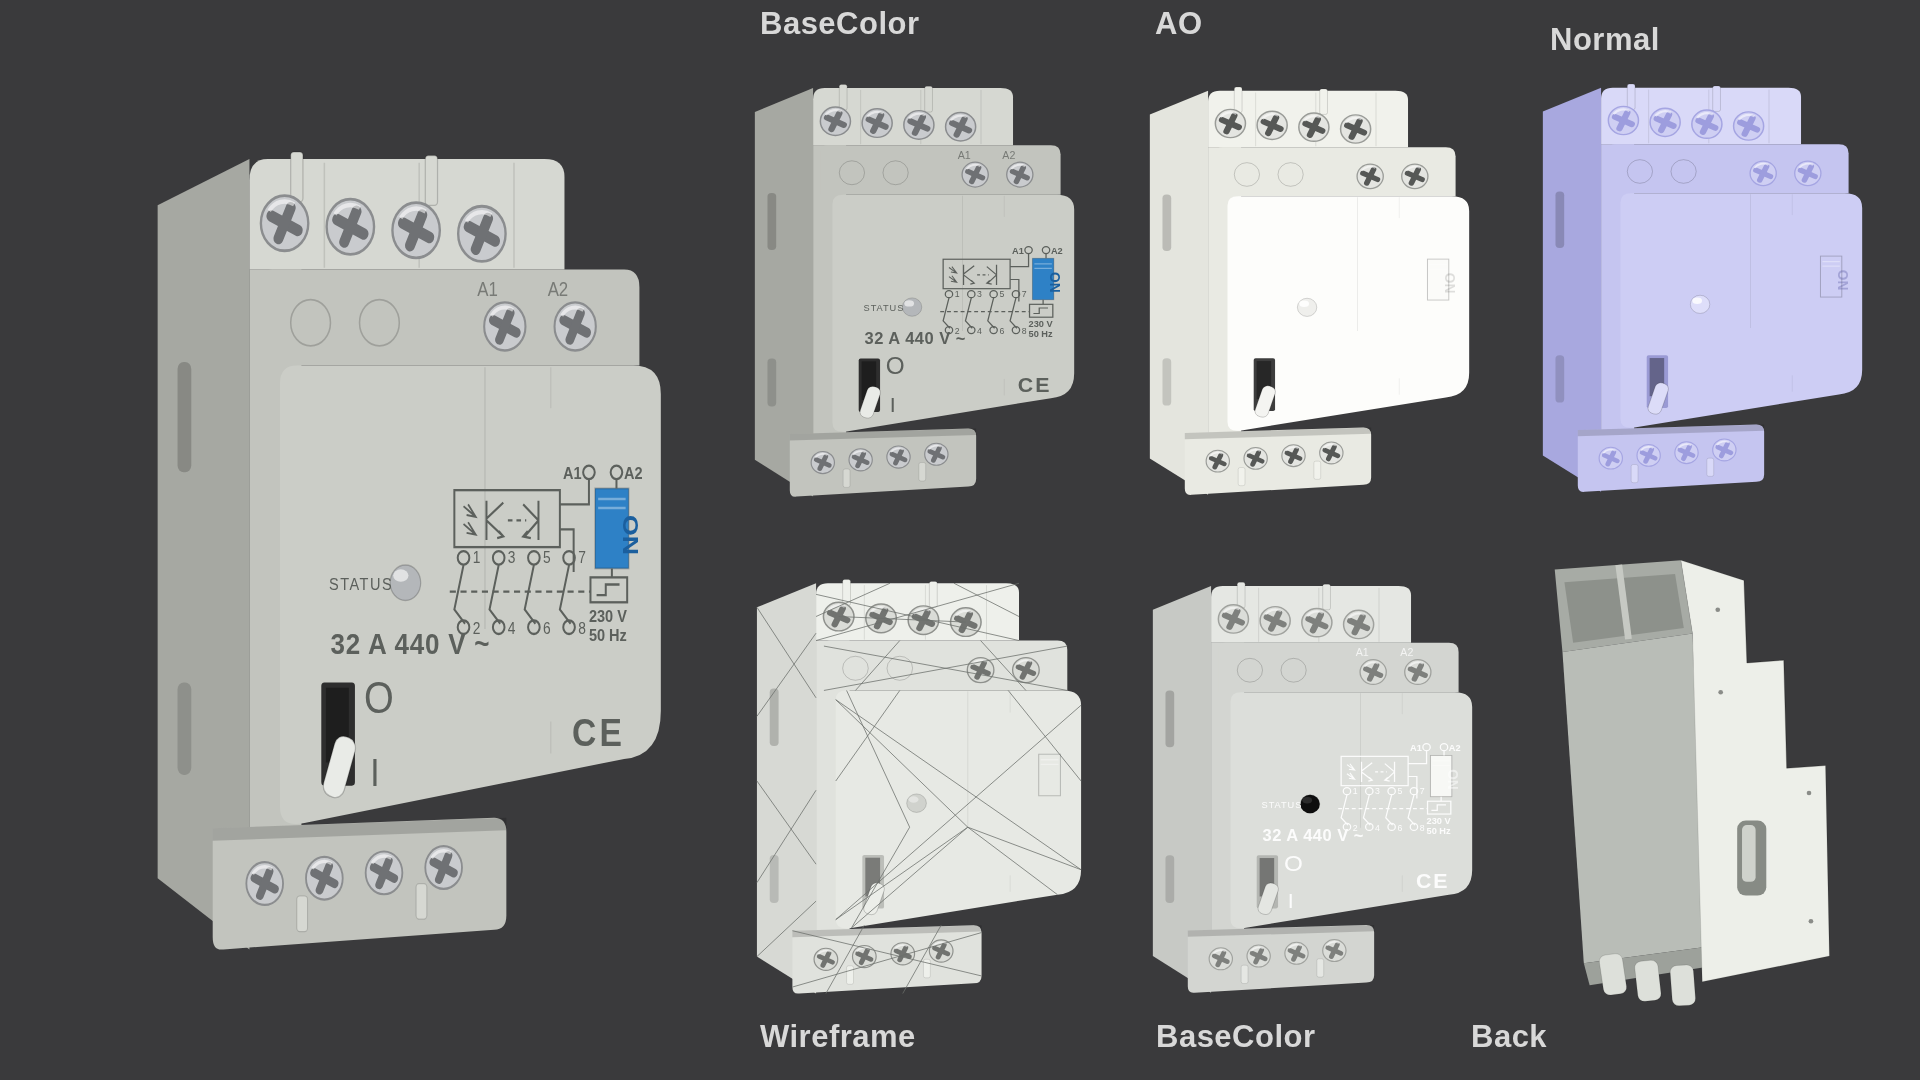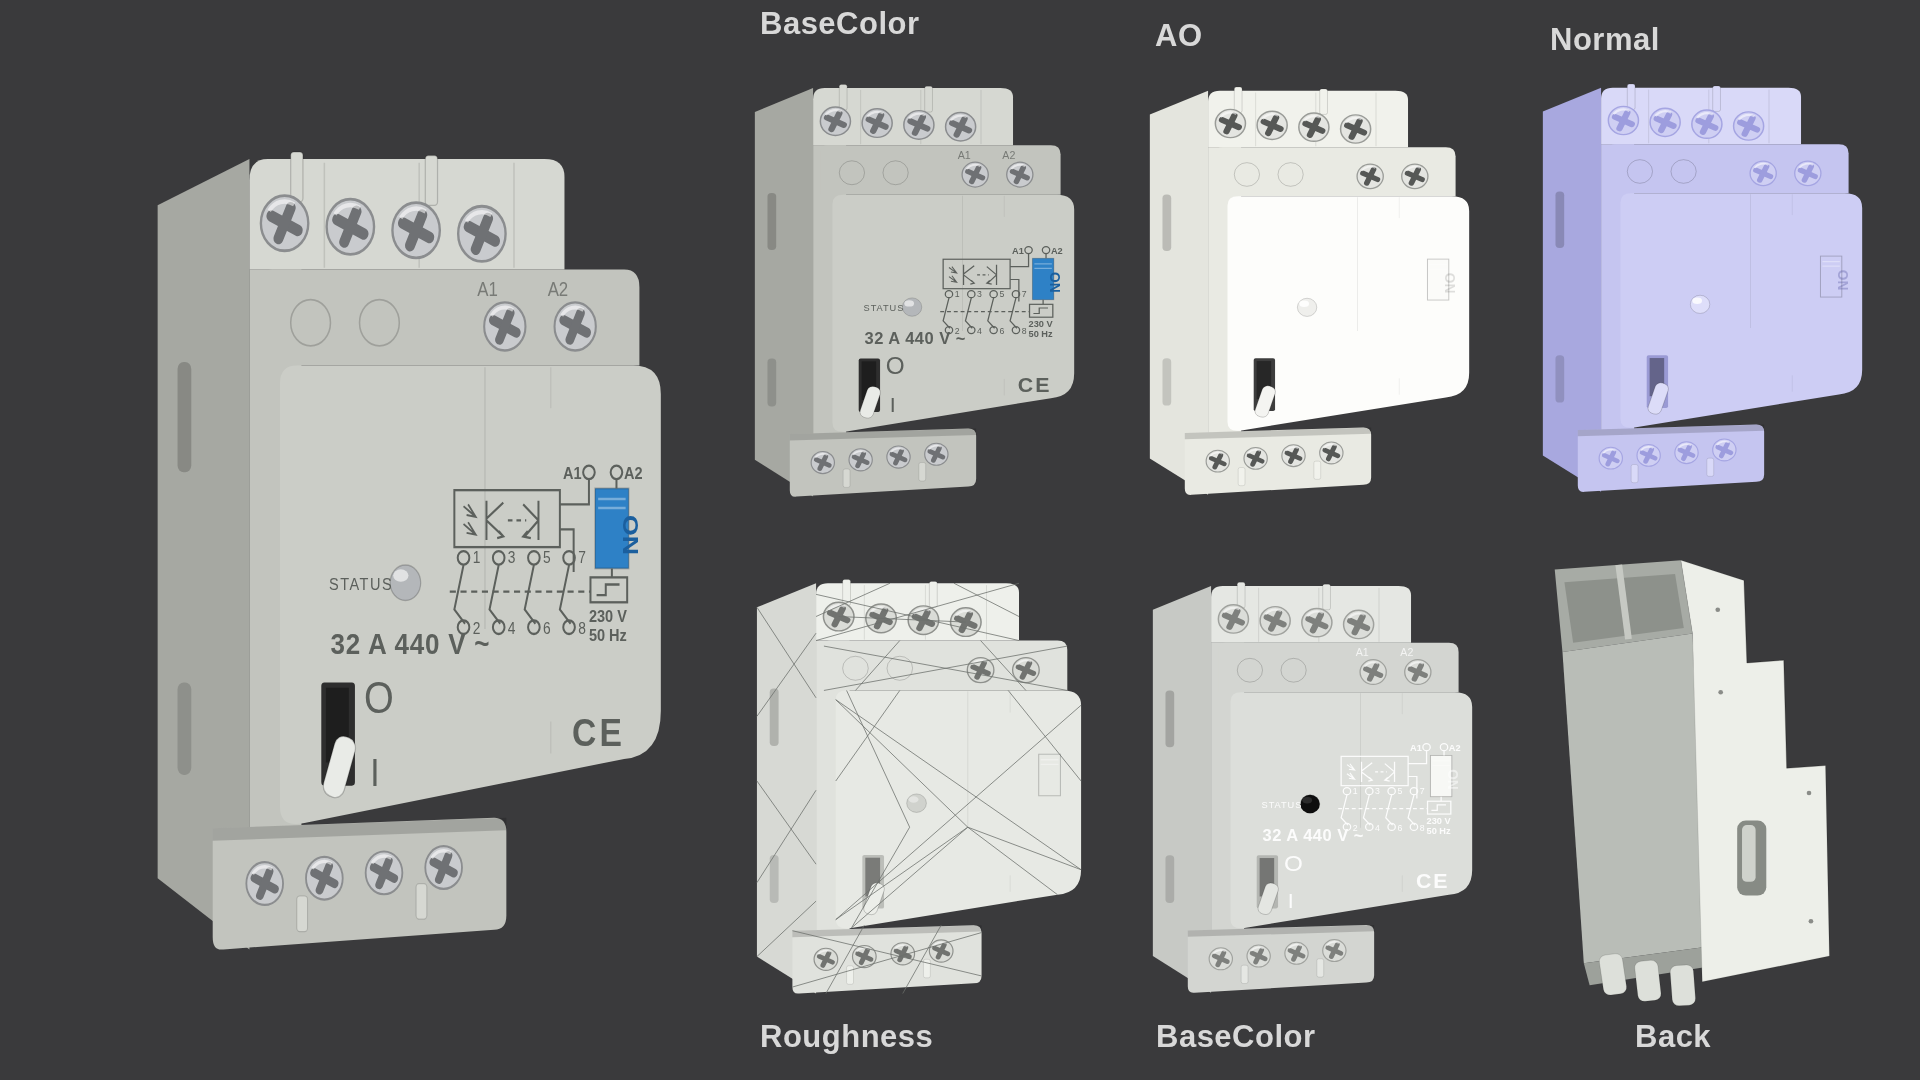--- a/index.html
+++ b/index.html
@@ -228,21 +228,21 @@
         </g>
       </g>
     </defs>
   </svg>
 
   <svg class="dev v-base" style="left:150px;top:95px" width="520" height="890" viewBox="0 0 340 500" preserveAspectRatio="none">
     <use href="#contactor-def"></use>
   </svg>
 
   <div class="panel-label" style="left:760px;top:6px">BaseColor</div>
-  <div class="panel-label" style="left:1155px;top:18px">AO</div>
+  <div class="panel-label" style="left:1155px;top:6px">AO</div>
   <div class="panel-label" style="left:1550px;top:22px">Normal</div>
 
   <svg class="dev v-base" style="left:750px;top:55px" width="330" height="460" viewBox="0 0 340 500" preserveAspectRatio="none">
     <use href="#contactor-def"></use>
   </svg>
   <svg class="dev v-ao" style="left:1145px;top:58px" width="330" height="455" viewBox="0 0 340 500" preserveAspectRatio="none">
     <use href="#contactor-def"></use>
   </svg>
   <svg class="dev v-normal" style="left:1538px;top:55px" width="330" height="455" viewBox="0 0 340 500" preserveAspectRatio="none">
     <use href="#contactor-def"></use>
@@ -251,17 +251,17 @@
   <svg class="dev v-wire" style="left:752px;top:550px" width="335" height="462" viewBox="0 0 340 500" preserveAspectRatio="none">
     <use href="#contactor-def"></use>
   </svg>
   <svg class="dev v-rough" style="left:1148px;top:553px" width="330" height="458" viewBox="0 0 340 500" preserveAspectRatio="none">
     <use href="#contactor-def"></use>
   </svg>
   <svg class="dev" style="left:1545px;top:553px" width="330" height="458" viewBox="0 0 340 500" preserveAspectRatio="none">
     <use href="#contactor-back-def"></use>
   </svg>
 
-  <div class="panel-label" style="left:760px;top:1019px">Roughness</div>
+  <div class="panel-label" style="left:760px;top:1019px">Wireframe</div>
   <div class="panel-label" style="left:1156px;top:1019px">BaseColor</div>
-  <div class="panel-label" style="left:1635px;top:1019px">Back</div>
+  <div class="panel-label" style="left:1471px;top:1019px">Back</div>
 
 </div>
 
 </body></html>

